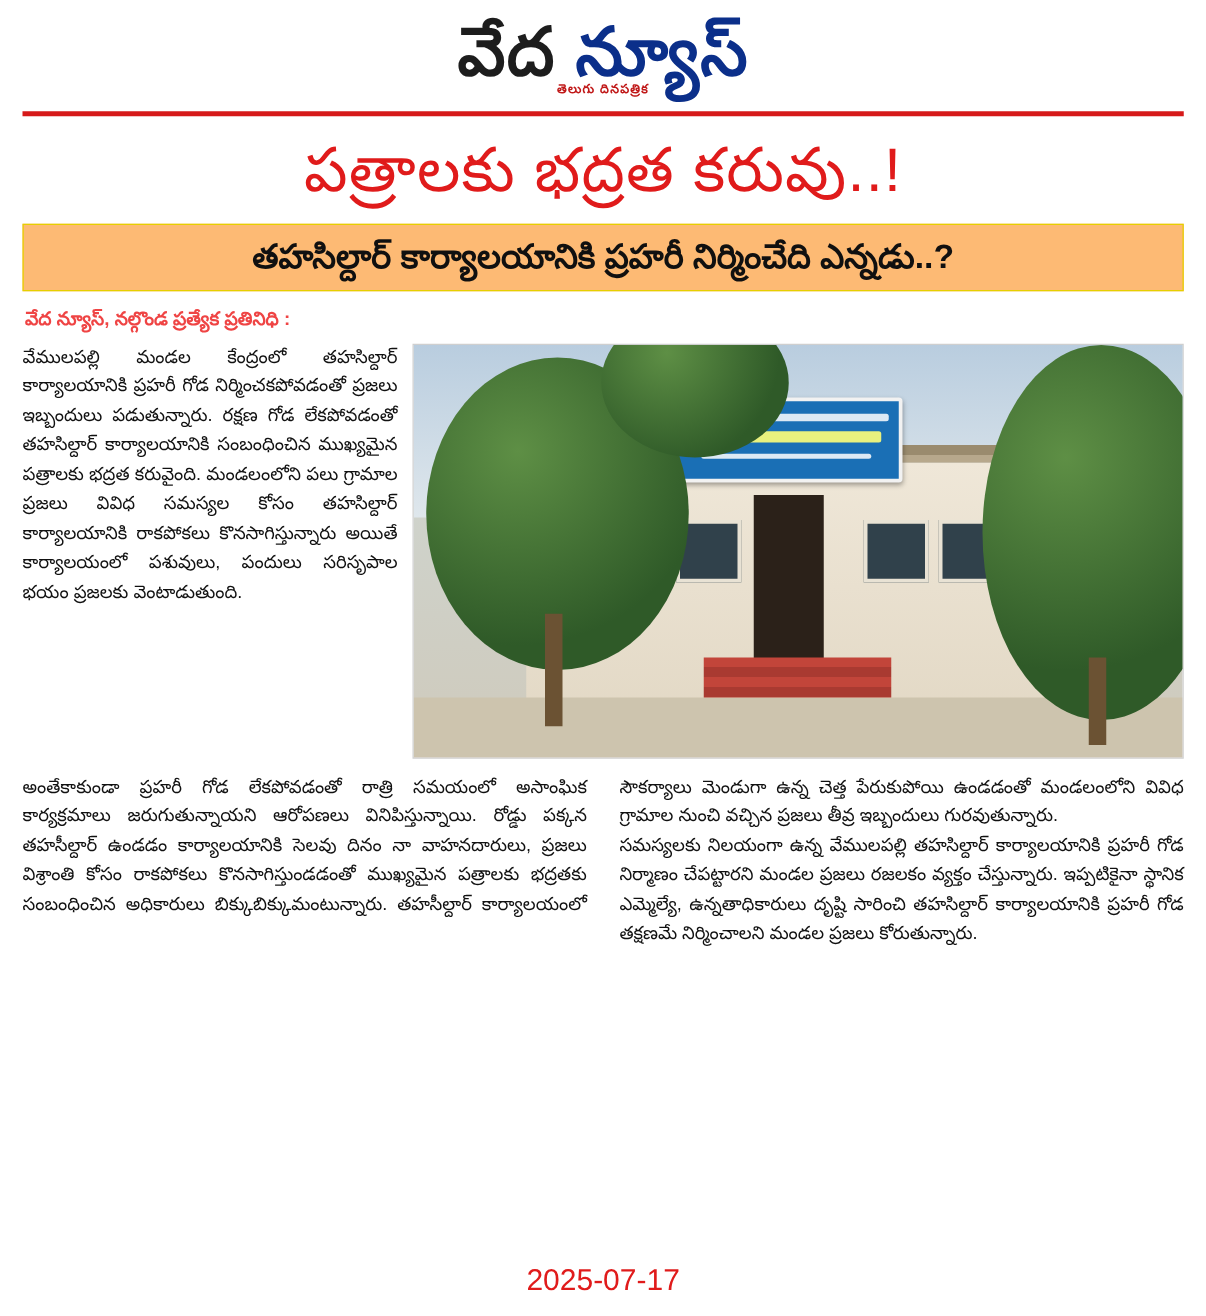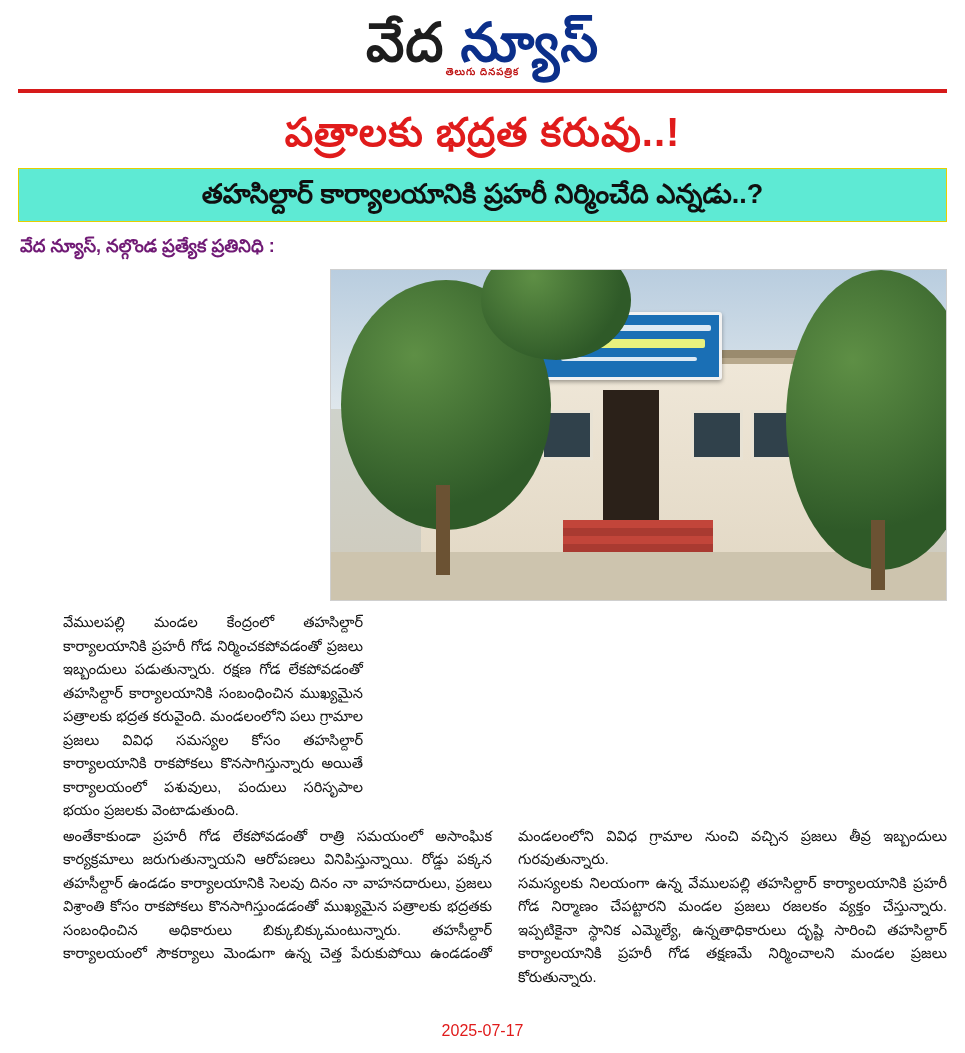--- a/index.html
+++ b/index.html
@@ -49,47 +49,47 @@
   .rule-red {
     height: 4px;
     background: #d61a1a;
     margin: 8px 0 0 0;
   }
 
   
   .headline {
     text-align: center;
     color: #e01b1b;
-    font-size: 40px;
-    font-weight: bold;
+    font-size: 49px;
+    font-weight: normal;
     line-height: 1.18;
     padding: 16px 4px 10px 4px;
     letter-spacing: 1px;
   }
 
   
   .subhead-band {
-    background: #5eead4;
+    background: #fdba74;
     border: 1px solid #e6cf00;
     text-align: center;
     padding: 9px 6px 11px 6px;
     margin: 2px 0 14px 0;
   }
   .subhead-band .text {
     font-size: 27px;
     font-weight: bold;
     color: #101010;
     line-height: 1.2;
   }
 
   
   .byline {
-    font-size: 18px;
+    font-size: 15px;
     font-weight: bold;
-    color: #701a75;
+    color: #ef4444;
     padding: 0 0 8px 2px;
     border-bottom: 0;
   }
   .content {
     position: relative;
   }
   .photo {
     float: right;
     width: 615px;
     height: 330px;
@@ -159,41 +159,40 @@
     position: absolute; background: #6b5233; width: 14px; height: 90px;
     left: 105px; top: 215px;
   }
   .trunk2 { left: 540px; top: 250px; height: 70px; }
 
   .col-text {
     font-size: 14.5px;
     line-height: 1.62;
     color: #111;
     text-align: justify;
-    margin-left: 45px;
   }
   .first-col {
     float: left;
     width: 300px;
   }
   .bottom-cols {
     clear: both;
     column-count: 2;
     column-gap: 26px;
     padding-top: 2px;
   }
   .bottom-cols p { margin: 0 0 0 0; }
 
   
   .footer {
     position: absolute;
     left: 0; right: 0; bottom: 10px;
     text-align: center;
     color: #e01b1b;
-    font-size: 16px;
+    font-size: 24px;
     line-height: 1.5;
   }
 </style>
 </head>
 <body>
 
 <div class="page">
 
   <div class="masthead">
     <div class="masthead-title">

